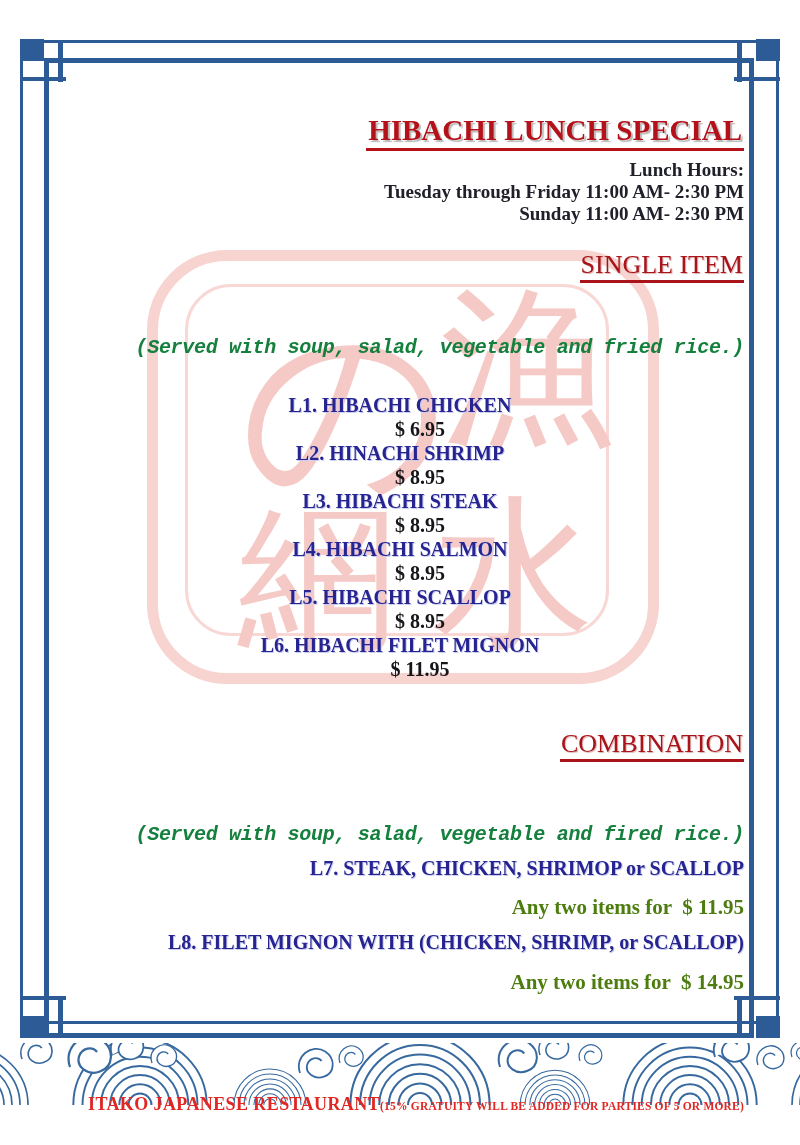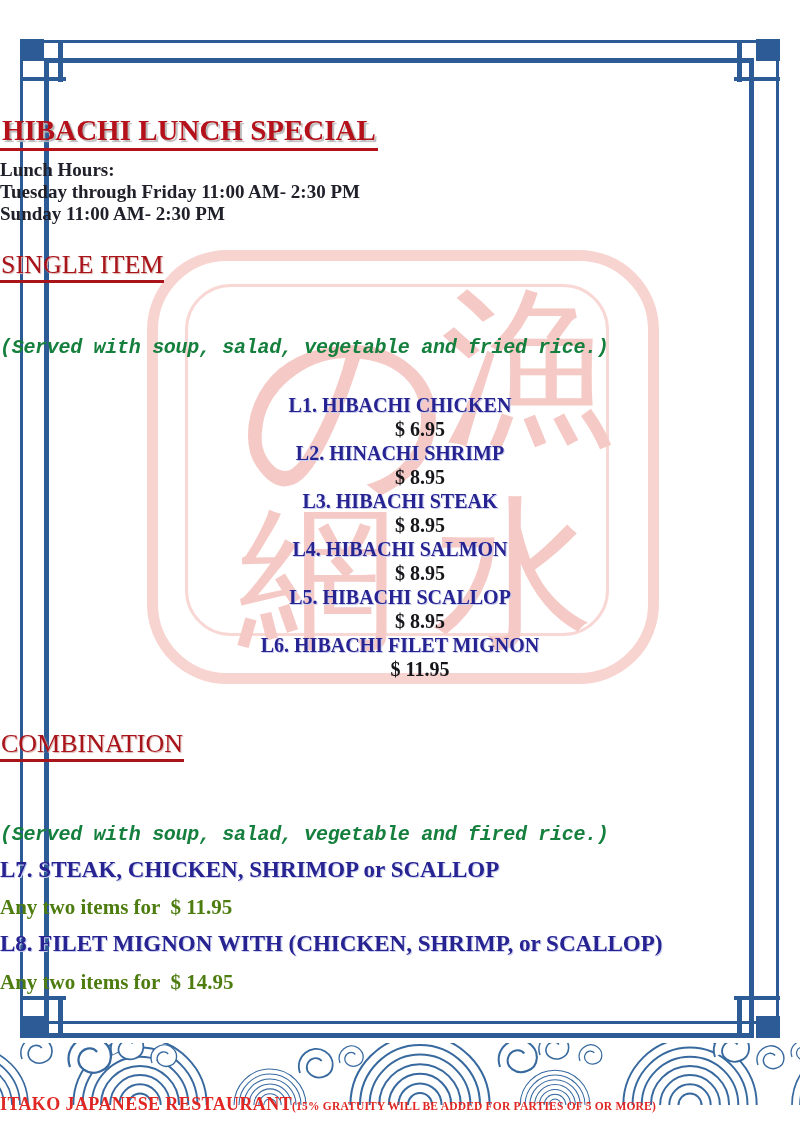--- a/index.html
+++ b/index.html
@@ -12,39 +12,39 @@
   .b-rect{position:absolute;border:solid #2d5b96;}
   .rect-thin{left:20px;top:40px;width:753px;height:978px;border-width:3px;}
   .rect-thick{left:44px;top:58px;width:700px;height:970px;border-width:5px;}
   .corner-sq{width:24px;height:22px;}
   
   .wm{position:absolute;z-index:1;}
   .wm-outer{left:147px;top:250px;width:490px;height:412px;border:11px solid #f8d4d1;border-radius:80px;}
   .wm-inner{left:185px;top:284px;width:418px;height:346px;border:3px solid #f8d7d4;border-radius:46px;}
   .wm-kanji{color:#f5c9c5;line-height:1;font-family:"DejaVu Sans", sans-serif;}
   
-  .row{position:absolute;left:0;width:744px;text-align:left;z-index:2;}
+  .row{position:absolute;left:0;width:744px;text-align:right;z-index:2;}
   .title{top:114px;font-size:29px;font-weight:bold;color:#b5111a;letter-spacing:0px;}
   .title .u{display:inline-block;border-bottom:3px solid #b5111a;padding:0 2px 1px 2px;
     text-shadow:2px 2px 1px #b9b9b9;}
   .hours{top:159px;font-size:19px;font-weight:bold;color:#20202a;line-height:22px;}
   .redhead{font-size:26px;font-weight:normal;color:#a8141a;}
   .redhead .u{display:inline-block;border-bottom:3px solid #a8141a;padding:0 1px 0 1px;
     text-shadow:1px 1px 1px #d8b0ae;}
   .h-single{top:250px;}
   .h-combo{top:729px;}
   .note{font-size:20px;font-style:italic;font-weight:bold;color:#15803d;
     font-family:Liberation Mono, monospace;letter-spacing:-0.3px;}
   .note1{top:336px;}
   .note2{top:823px;}
   .items{position:absolute;left:0;top:394px;width:800px;z-index:2;}
   .item-name{height:24px;font-size:20px;font-weight:bold;color:#272492;
     text-shadow:1px 1px 0 #c9cef0;text-align:center;}
   .item-price{height:24px;font-size:20px;font-weight:bold;color:#15151a;text-align:center;padding-left:40px;}
-  .combo-name{font-size:23px;font-weight:bold;color:#272492;text-shadow:1px 1px 0 #c9cef0;}
+  .combo-name{font-size:20px;font-weight:bold;color:#272492;text-shadow:1px 1px 0 #c9cef0;}
   .combo1{top:857px;}
   .combo2{top:931px;}
   .deal{font-size:21px;font-weight:bold;color:#4d7c0f;white-space:pre-wrap;}
   .deal1{top:895px;}
   .deal2{top:970px;}
   
   .waves{position:absolute;left:0;top:1043px;width:800px;height:62px;z-index:2;}
   .wl{fill:none;stroke:#37699f;stroke-width:1.7;}
   .wf{fill:#ffffff;stroke:#37699f;stroke-width:1.5;}
   .footer{top:1094px;color:#e02723;z-index:3;}

